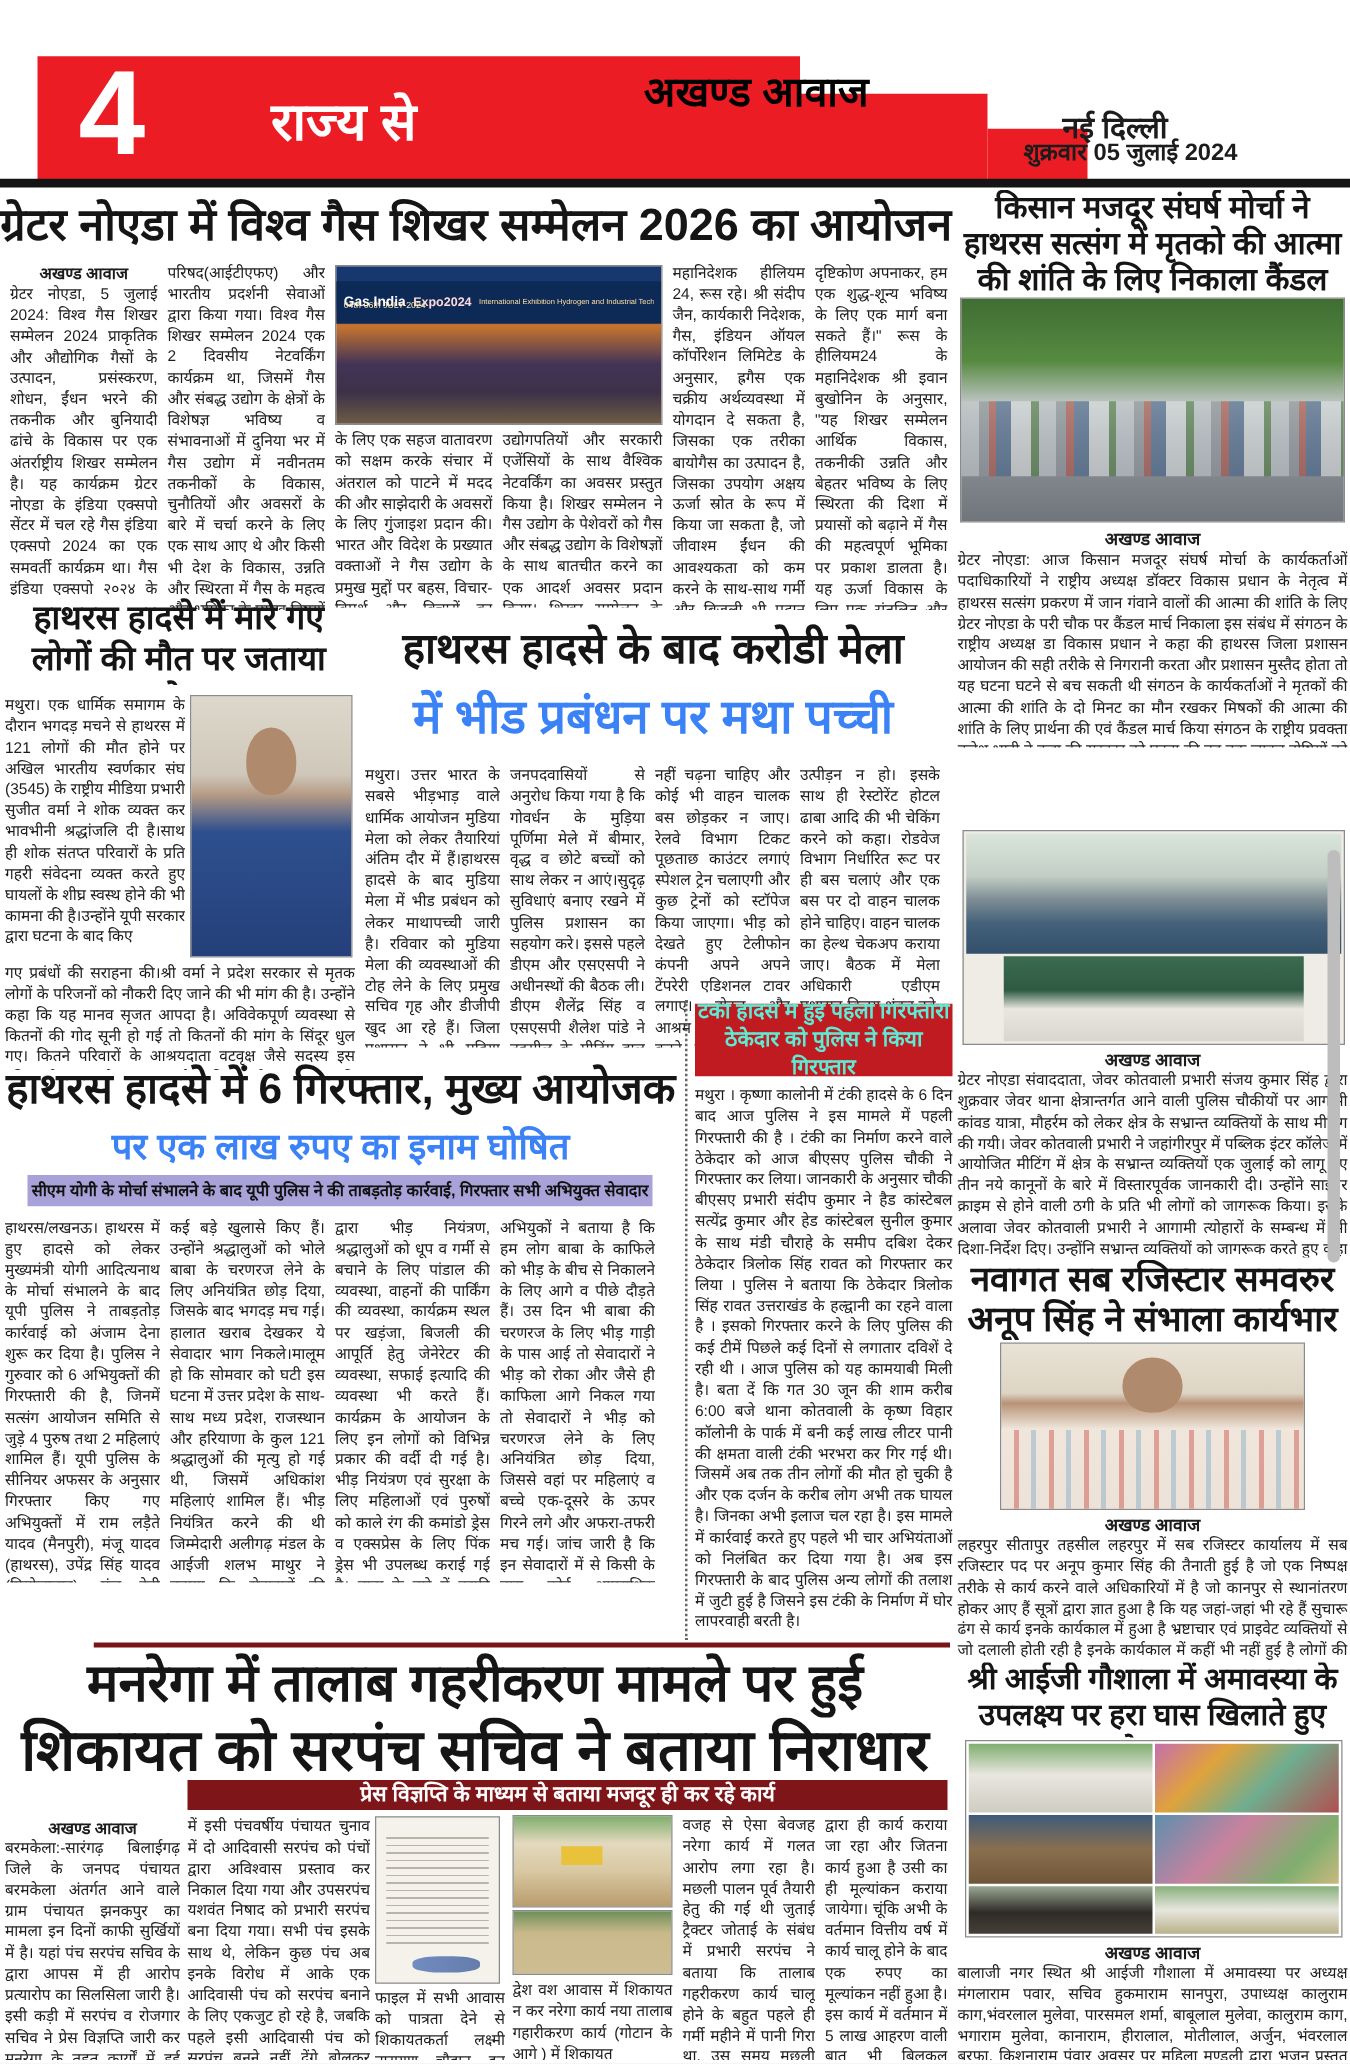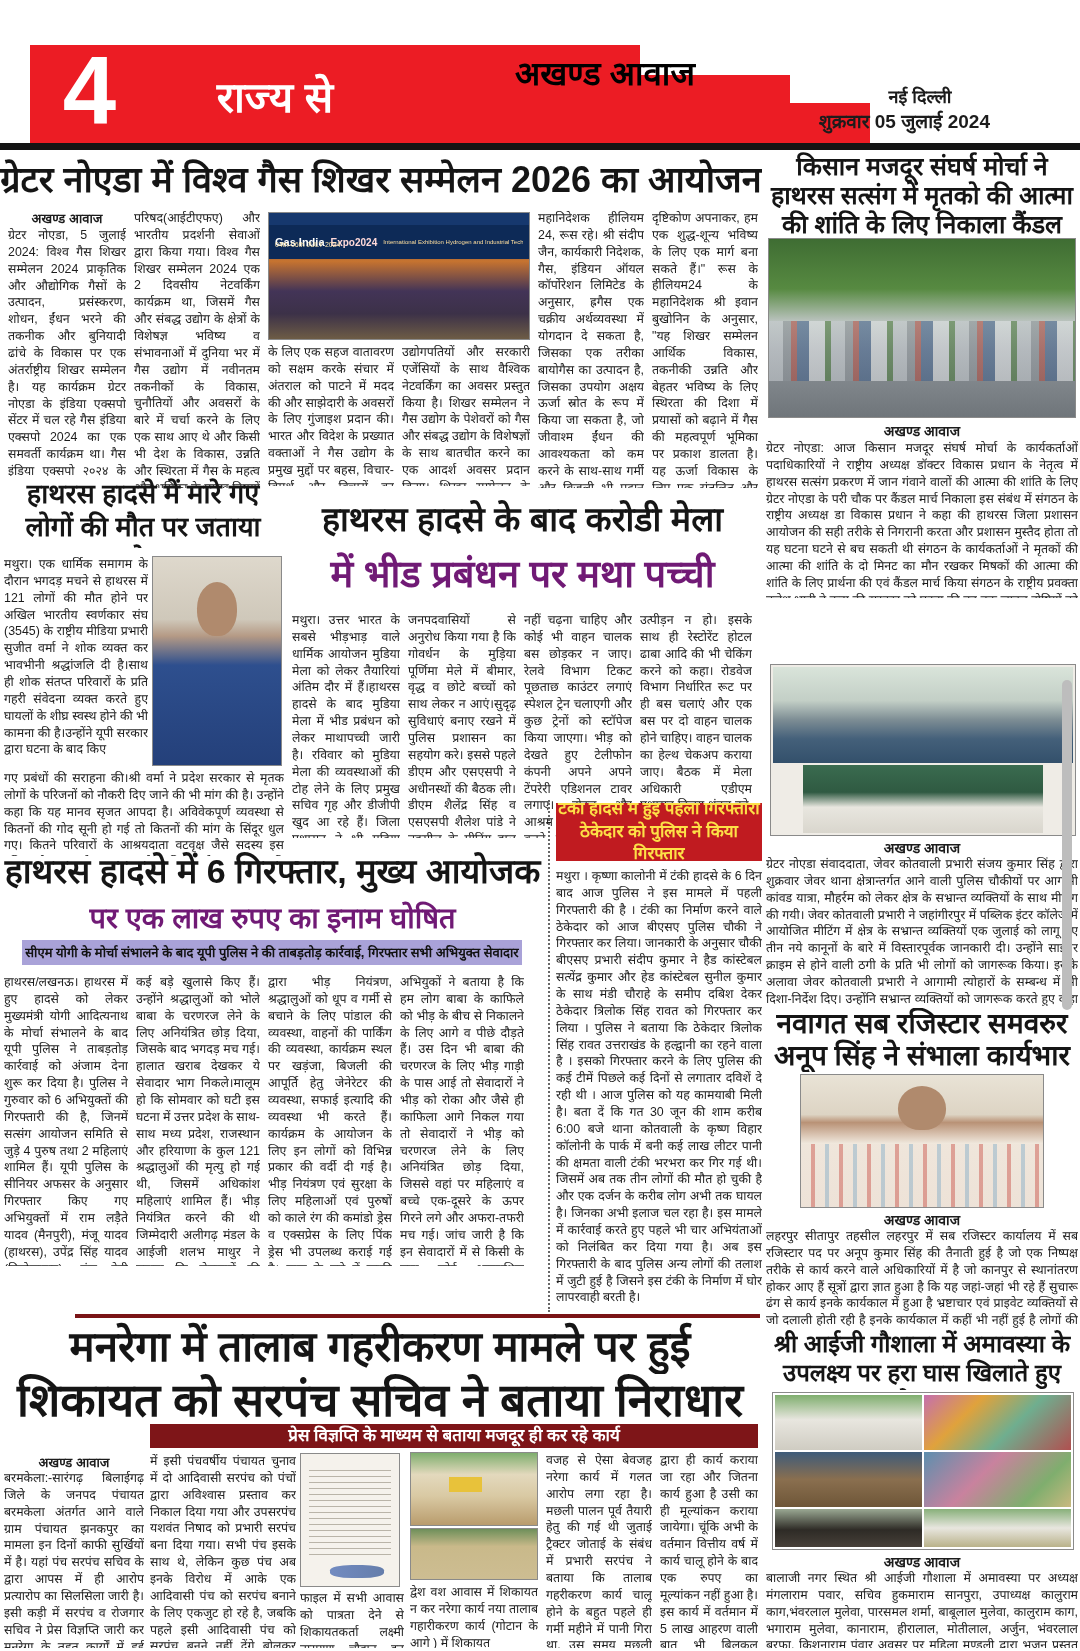--- a/index.html
+++ b/index.html
@@ -1,44 +1,44 @@
 <!DOCTYPE html>
 <html><head>
 <meta charset="utf-8">
 <style>
   html,body{margin:0;padding:0;background:#e9e9e9;}
   #page{position:relative;width:1080px;height:1651px;background:#ffffff;margin:0 auto;
         font-family:"Liberation Sans","DejaVu Sans",sans-serif;color:#1c1c1c;overflow:hidden;}
   .abs{position:absolute;box-sizing:border-box;}
   .col{position:absolute;box-sizing:border-box;font-size:12.4px;line-height:1.36;text-align:justify;overflow:hidden;color:#1d1d1d;}
   .hl{position:absolute;box-sizing:border-box;font-weight:900;color:#151515;text-align:center;overflow:hidden;}
-  .red{color:#701a75;text-align:center;}
+  .red{color:#3b82f6;text-align:center;}
   .byline{position:absolute;text-align:center;font-weight:bold;font-size:13px;overflow:hidden;}
   .caption{position:absolute;text-align:center;font-weight:bold;font-size:14px;overflow:hidden;}
   .photo{position:absolute;box-sizing:border-box;border:1px solid #8a8a8a;overflow:hidden;}
   .fit{white-space:nowrap;}
   .dotline{position:absolute;border-left:2px dotted #666;width:0;}
   .rule{position:absolute;background:#7a1416;}
-  .redbox{position:absolute;background:#c01b20;color:#fde047;font-weight:900;text-align:center;
+  .redbox{position:absolute;background:#c01b20;color:#5eead4;font-weight:900;text-align:center;
           display:flex;flex-direction:column;justify-content:center;overflow:hidden;}
   .maroonbar{position:absolute;background:#7e1518;color:#fff;font-weight:bold;text-align:center;overflow:hidden;}
   .purplebar{position:absolute;background:#a9a2d8;color:#111;font-weight:bold;text-align:center;overflow:hidden;}
 </style>
 </head>
 <body>
 
 <div id="page">
 
   <div class="abs" style="left:30px;top:45px;width:610px;height:100px;background:#ec1c24;"></div>
   <div class="abs" style="left:640px;top:75px;width:150px;height:70px;background:#ec1c24;"></div>
   <div class="abs" style="left:790px;top:103px;width:80px;height:42px;background:#ec1c24;"></div>
   <div class="abs" style="left:42px;top:36px;width:95px;height:110px;color:#fff;font-size:96px;font-weight:900;line-height:110px;text-align:center;">4</div>
   <div class="abs" style="left:155px;top:70px;width:240px;height:56px;color:#fff;font-size:42px;font-weight:900;line-height:56px;text-align:center;">राज्य से</div>
   <div class="abs fit" style="left:455px;top:52px;width:300px;height:44px;color:#000;font-size:33px;font-weight:900;line-height:44px;text-align:center;">अखण्ड आवाज</div>
-  <div class="abs" style="left:850px;top:84px;width:140px;height:24px;font-size:18px;font-weight:bold;text-align:center;">नई दिल्ली</div>
+  <div class="abs" style="left:850px;top:84px;width:140px;height:24px;font-size:24px;font-weight:bold;text-align:left;">नई दिल्ली</div>
   <div class="abs" style="left:800px;top:108px;width:190px;height:24px;font-size:19px;font-weight:bold;text-align:right;">शुक्रवार 05 जुलाई 2024</div>
   <div class="abs" style="left:0;top:143px;width:1080px;height:7px;background:#141414;"></div>
 
   <div class="hl fit" style="left: 0px; top: 153px; width: 762px; height: 54px; font-size: 36px; line-height: 54px;">ग्रेटर नोएडा में विश्व गैस शिखर सम्मेलन 2026 का आयोजन</div>
   <div class="byline" style="left:8px;top:209px;width:118px;height:17px;">अखण्ड आवाज</div>
   <div class="col" style="left:8px;top:227px;width:118px;height:249px;">ग्रेटर नोएडा, 5 जुलाई 2024: विश्व गैस शिखर सम्मेलन 2024 प्राकृतिक और औद्योगिक गैसों के उत्पादन, प्रसंस्करण, शोधन, ईंधन भरने की तकनीक और बुनियादी ढांचे के विकास पर एक अंतर्राष्ट्रीय शिखर सम्मेलन है। यह कार्यक्रम ग्रेटर नोएडा के इंडिया एक्सपो सेंटर में चल रहे गैस इंडिया एक्सपो 2024 का एक समवर्ती कार्यक्रम था। गैस इंडिया एक्सपो २०२४ के दूसरे दिन लोगों की संख्या पहले दिन से अधिक रही, जिसमें हजारों आगंतुकों ने गैस उद्योग प्रदर्शनी में शिरकास्ट दी। यह शिखर सम्मेलन 04 जुलाई से 05 जुलाई 2024 तक इंडिया एक्सपो सेंटर, ग्रेटर नोएडा, यूपी, भारत में आयोजित किया गया। इसका आयोजन भारतीय व्यापार मेला विह्वल</div>
   <div class="col" style="left:134px;top:210px;width:126px;height:278px;">परिषद(आईटीएफए) और भारतीय प्रदर्शनी सेवाओं द्वारा किया गया। विश्व गैस शिखर सम्मेलन 2024 एक 2 दिवसीय नेटवर्किंग कार्यक्रम था, जिसमें गैस और संबद्ध उद्योग के क्षेत्रों के विशेषज्ञ भविष्य व संभावनाओं में दुनिया भर में गैस उद्योग में नवीनतम तकनीकों के विकास, चुनौतियों और अवसरों के बारे में चर्चा करने के लिए एक साथ आए थे और किसी भी देश के विकास, उन्नति और स्थिरता में गैस के महत्व और भूमिका के प्रमुख विषयों पर उद्योग विशेषज्ञों के बीच बहस हुई थी। विश्व गैस शिखर सम्मेलन ने गैस उद्योग, व्यापार संघों, सरकारी एजेंसियों और व्यक्तिगत निर्माताओं और सेवा प्रदाताओं के बीच संबंध बनाने में एक सूत्रधार बने नेटवर्किंग, सहयोग, रणनीति बनाने</div>
 
   <div class="photo" style="left:268px;top:212px;width:262px;height:128px;background:linear-gradient(180deg,#16386e 0%,#16386e 22%,#c8742f 38%,#433457 62%,#3c3148 80%,#6d5c45 100%);">
     <div style="position:absolute;left:0;top:12px;width:100%;height:16px;background:#0d2a57;color:#fff;display:flex;align-items:center;gap:6px;padding:17px 6px;box-sizing:border-box;">

